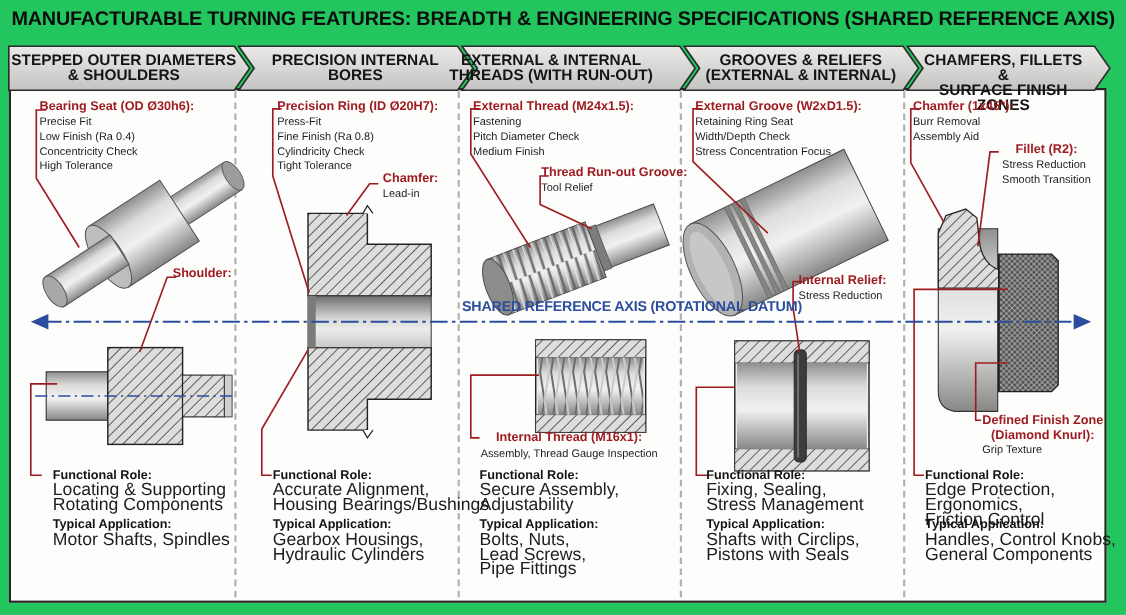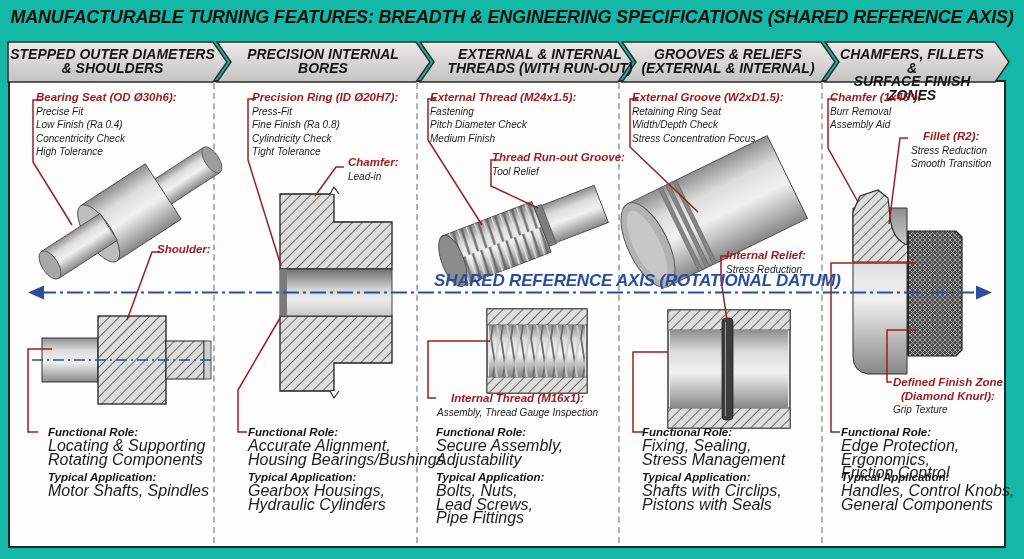--- a/index.html
+++ b/index.html
@@ -1,20 +1,19 @@
 <!DOCTYPE html>
 <html><head>
 <meta charset="utf-8">
 <style>
   html,body{margin:0;padding:0;background:#e9e7e3;}
   .canvas{
     position:relative;width:1024px;height:559px;overflow:hidden;
-    background:#14b8a6;
+    background:#22c55e;
     font-family:"Liberation Sans", sans-serif;
-    font-style:italic;
     -webkit-font-smoothing:antialiased;
   }
   .title{
     position:absolute;left:0;top:7px;width:1024px;text-align:center;
     font-size:18px;font-weight:bold;color:#0d0d0d;letter-spacing:-0.2px;
   }
   .content-box{
     position:absolute;left:8px;top:80px;width:994px;height:464px;
     background:#fdfdfc;border:2px solid #262626;z-index:0;
   }
@@ -22,22 +21,22 @@
     position:absolute;top:83px;height:460px;width:0;
     border-left:2px dashed #b3b1ae;z-index:1;
   }
   .art{position:absolute;left:0;top:0;z-index:2;}
   .chev-label{
     position:absolute;top:48px;z-index:3;text-align:center;
     font-size:14px;font-weight:bold;line-height:13.5px;color:#141414;
   }
   .chev-label span{display:block;}
   .axis-label{
-    position:absolute;left:434px;top:271px;z-index:3;
-    font-size:17px;font-weight:bold;color:#2b4d9e;letter-spacing:-0.2px;
+    position:absolute;left:420px;top:271px;z-index:3;
+    font-size:13px;font-weight:bold;color:#2b4d9e;letter-spacing:-0.2px;
   }
   .callout{position:absolute;z-index:3;}
   .co-title{font-size:11.5px;font-weight:bold;color:#9e1c21;line-height:13.5px;white-space:pre-line;text-align:center;}
   .co-body{font-size:10px;color:#1c1c1c;line-height:13.5px;white-space:pre-line;}
   .role{position:absolute;z-index:3;}
   .role-head{font-size:11.5px;font-weight:bold;color:#131313;line-height:14px;}
   .role-body{font-size:16px;color:#1c1c1c;line-height:13.5px;white-space:pre-line;}
 </style>
 </head>
 <body>
@@ -192,21 +191,21 @@
   </svg>
 
   <div class="chev-label" style="left:10px;width:205px">
     <span>STEPPED OUTER DIAMETERS</span>
     <span>&amp; SHOULDERS</span>
   </div>
   <div class="chev-label" style="left:226px;width:194px">
     <span>PRECISION INTERNAL</span>
     <span>BORES</span>
   </div>
-  <div class="chev-label" style="left:443px;width:194px">
+  <div class="chev-label" style="left:404px;width:194px">
     <span>EXTERNAL &amp; INTERNAL</span>
     <span>THREADS (WITH RUN-OUT)</span>
   </div>
   <div class="chev-label" style="left:631px;width:194px">
     <span>GROOVES &amp; RELIEFS</span>
     <span>(EXTERNAL &amp; INTERNAL)</span>
   </div>
   <div class="chev-label" style="left:834px;width:156px">
     <span>CHAMFERS, FILLETS &amp;</span>
     <span>SURFACE FINISH ZONES</span>

